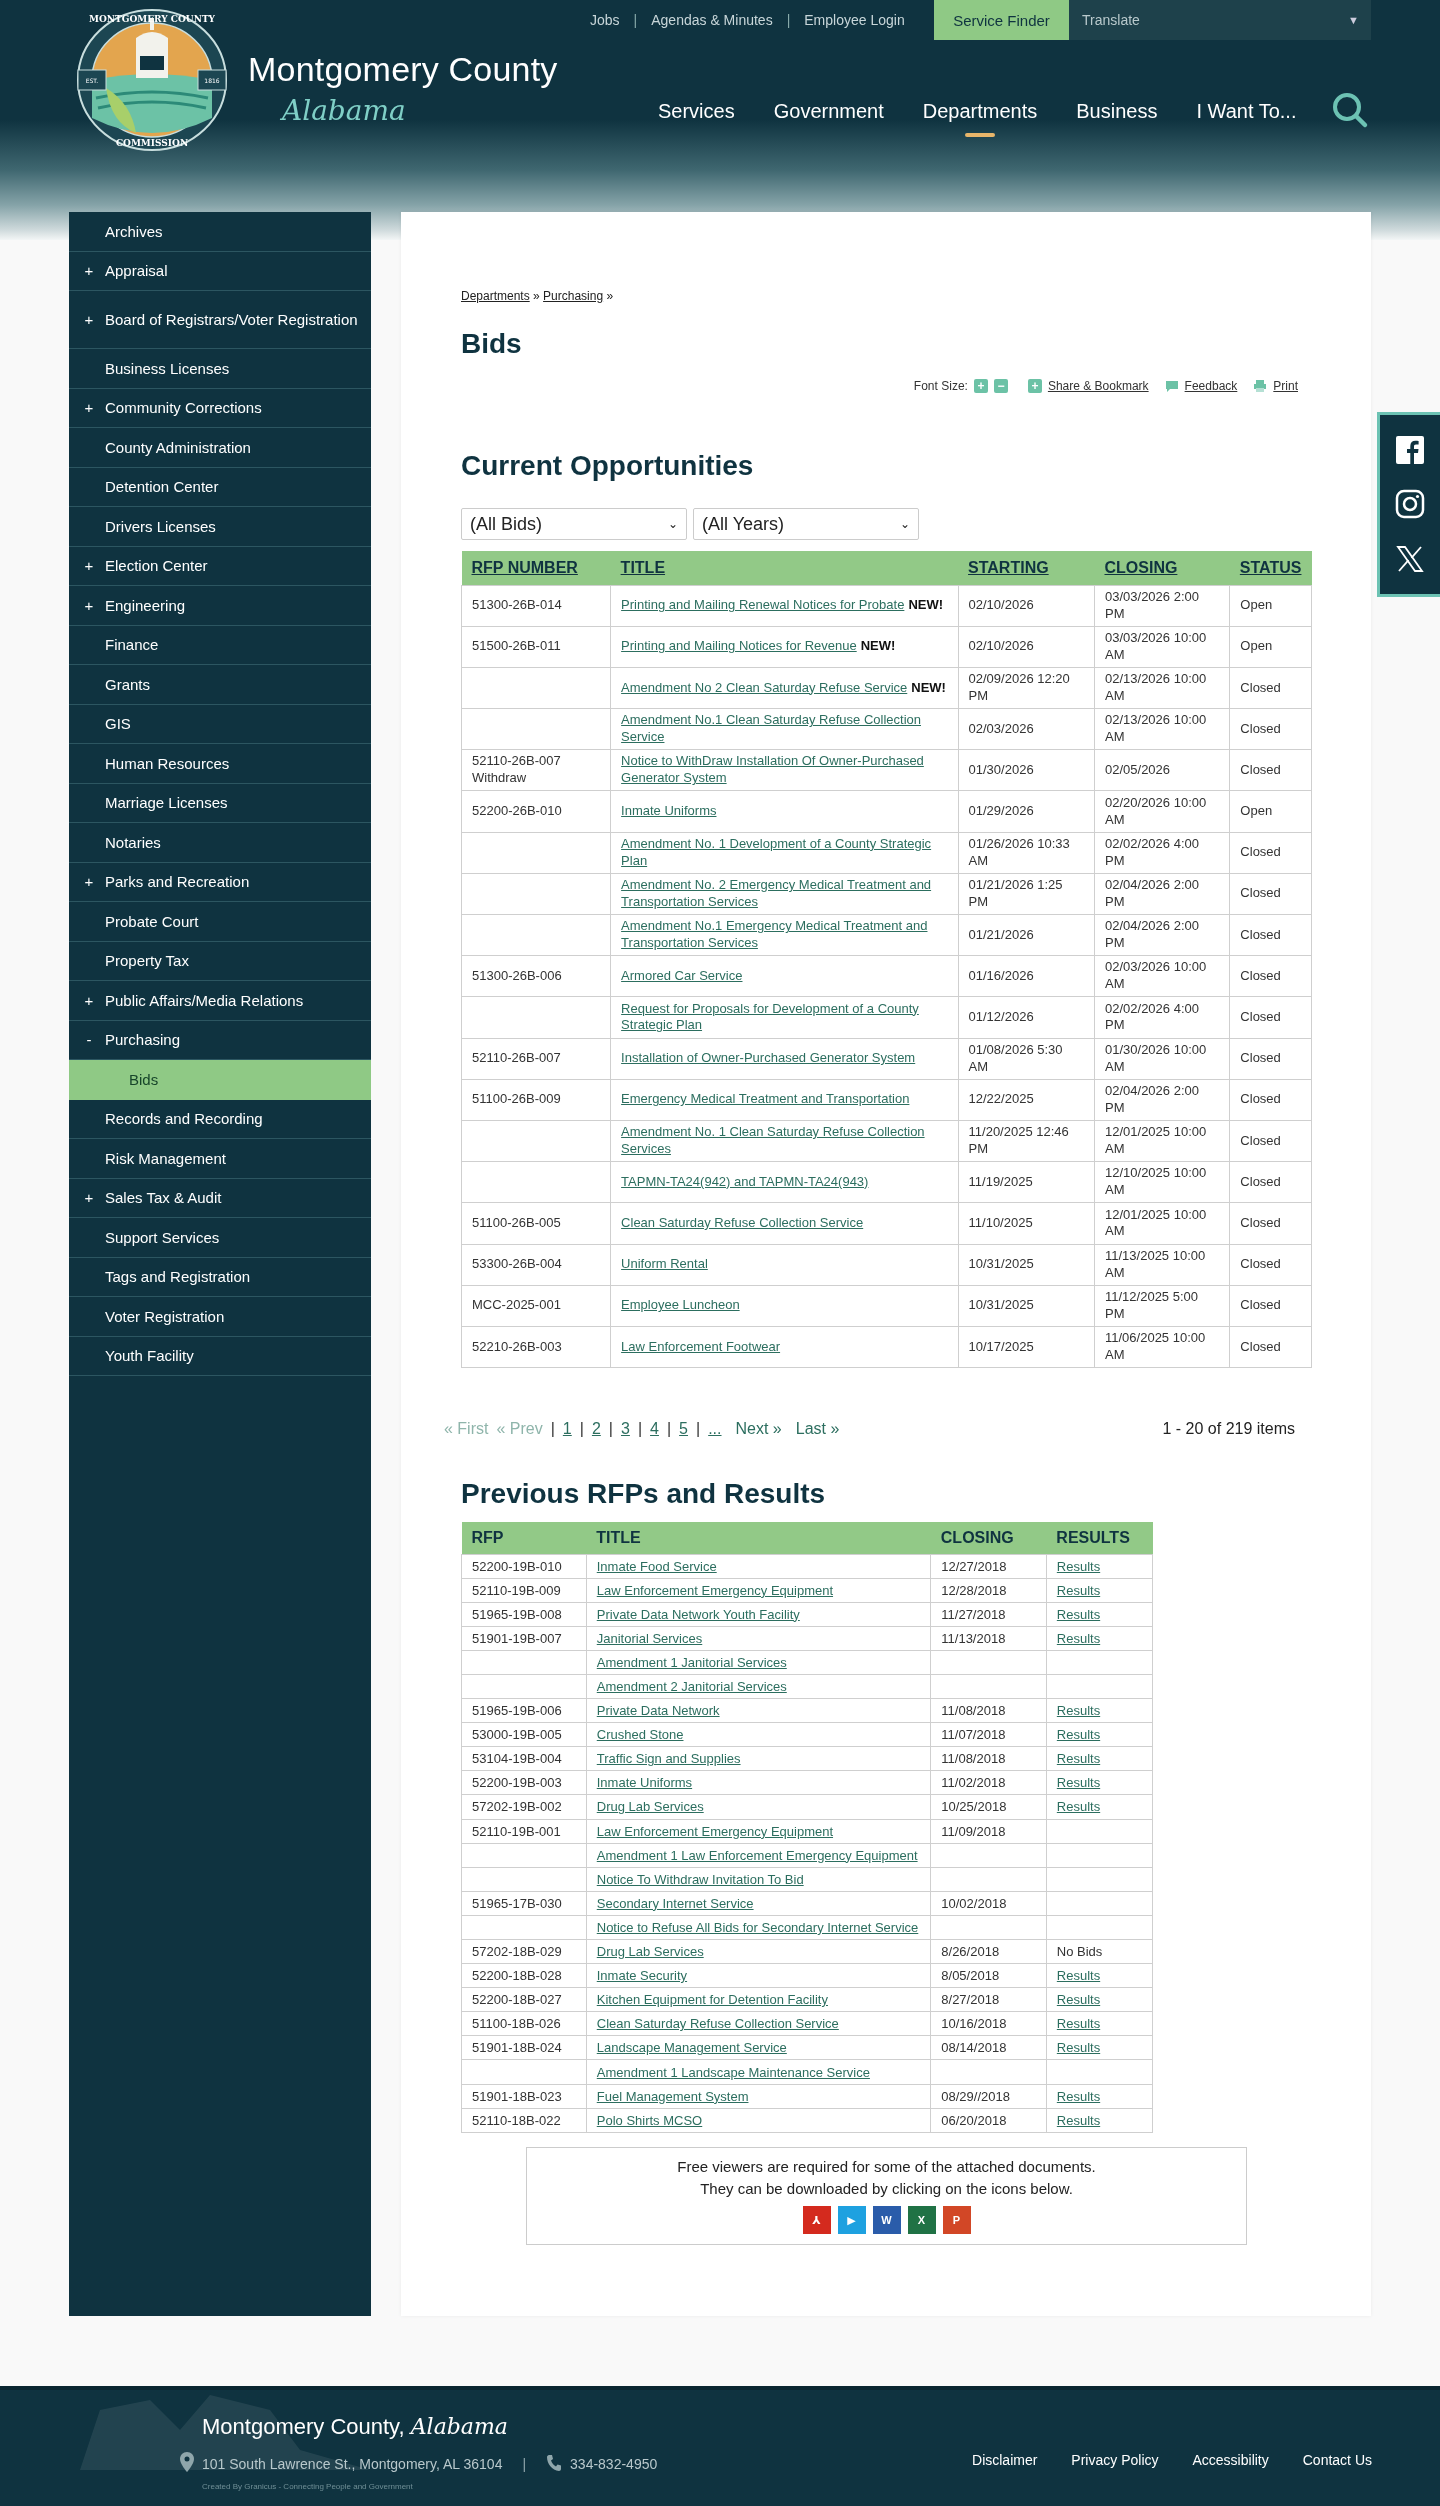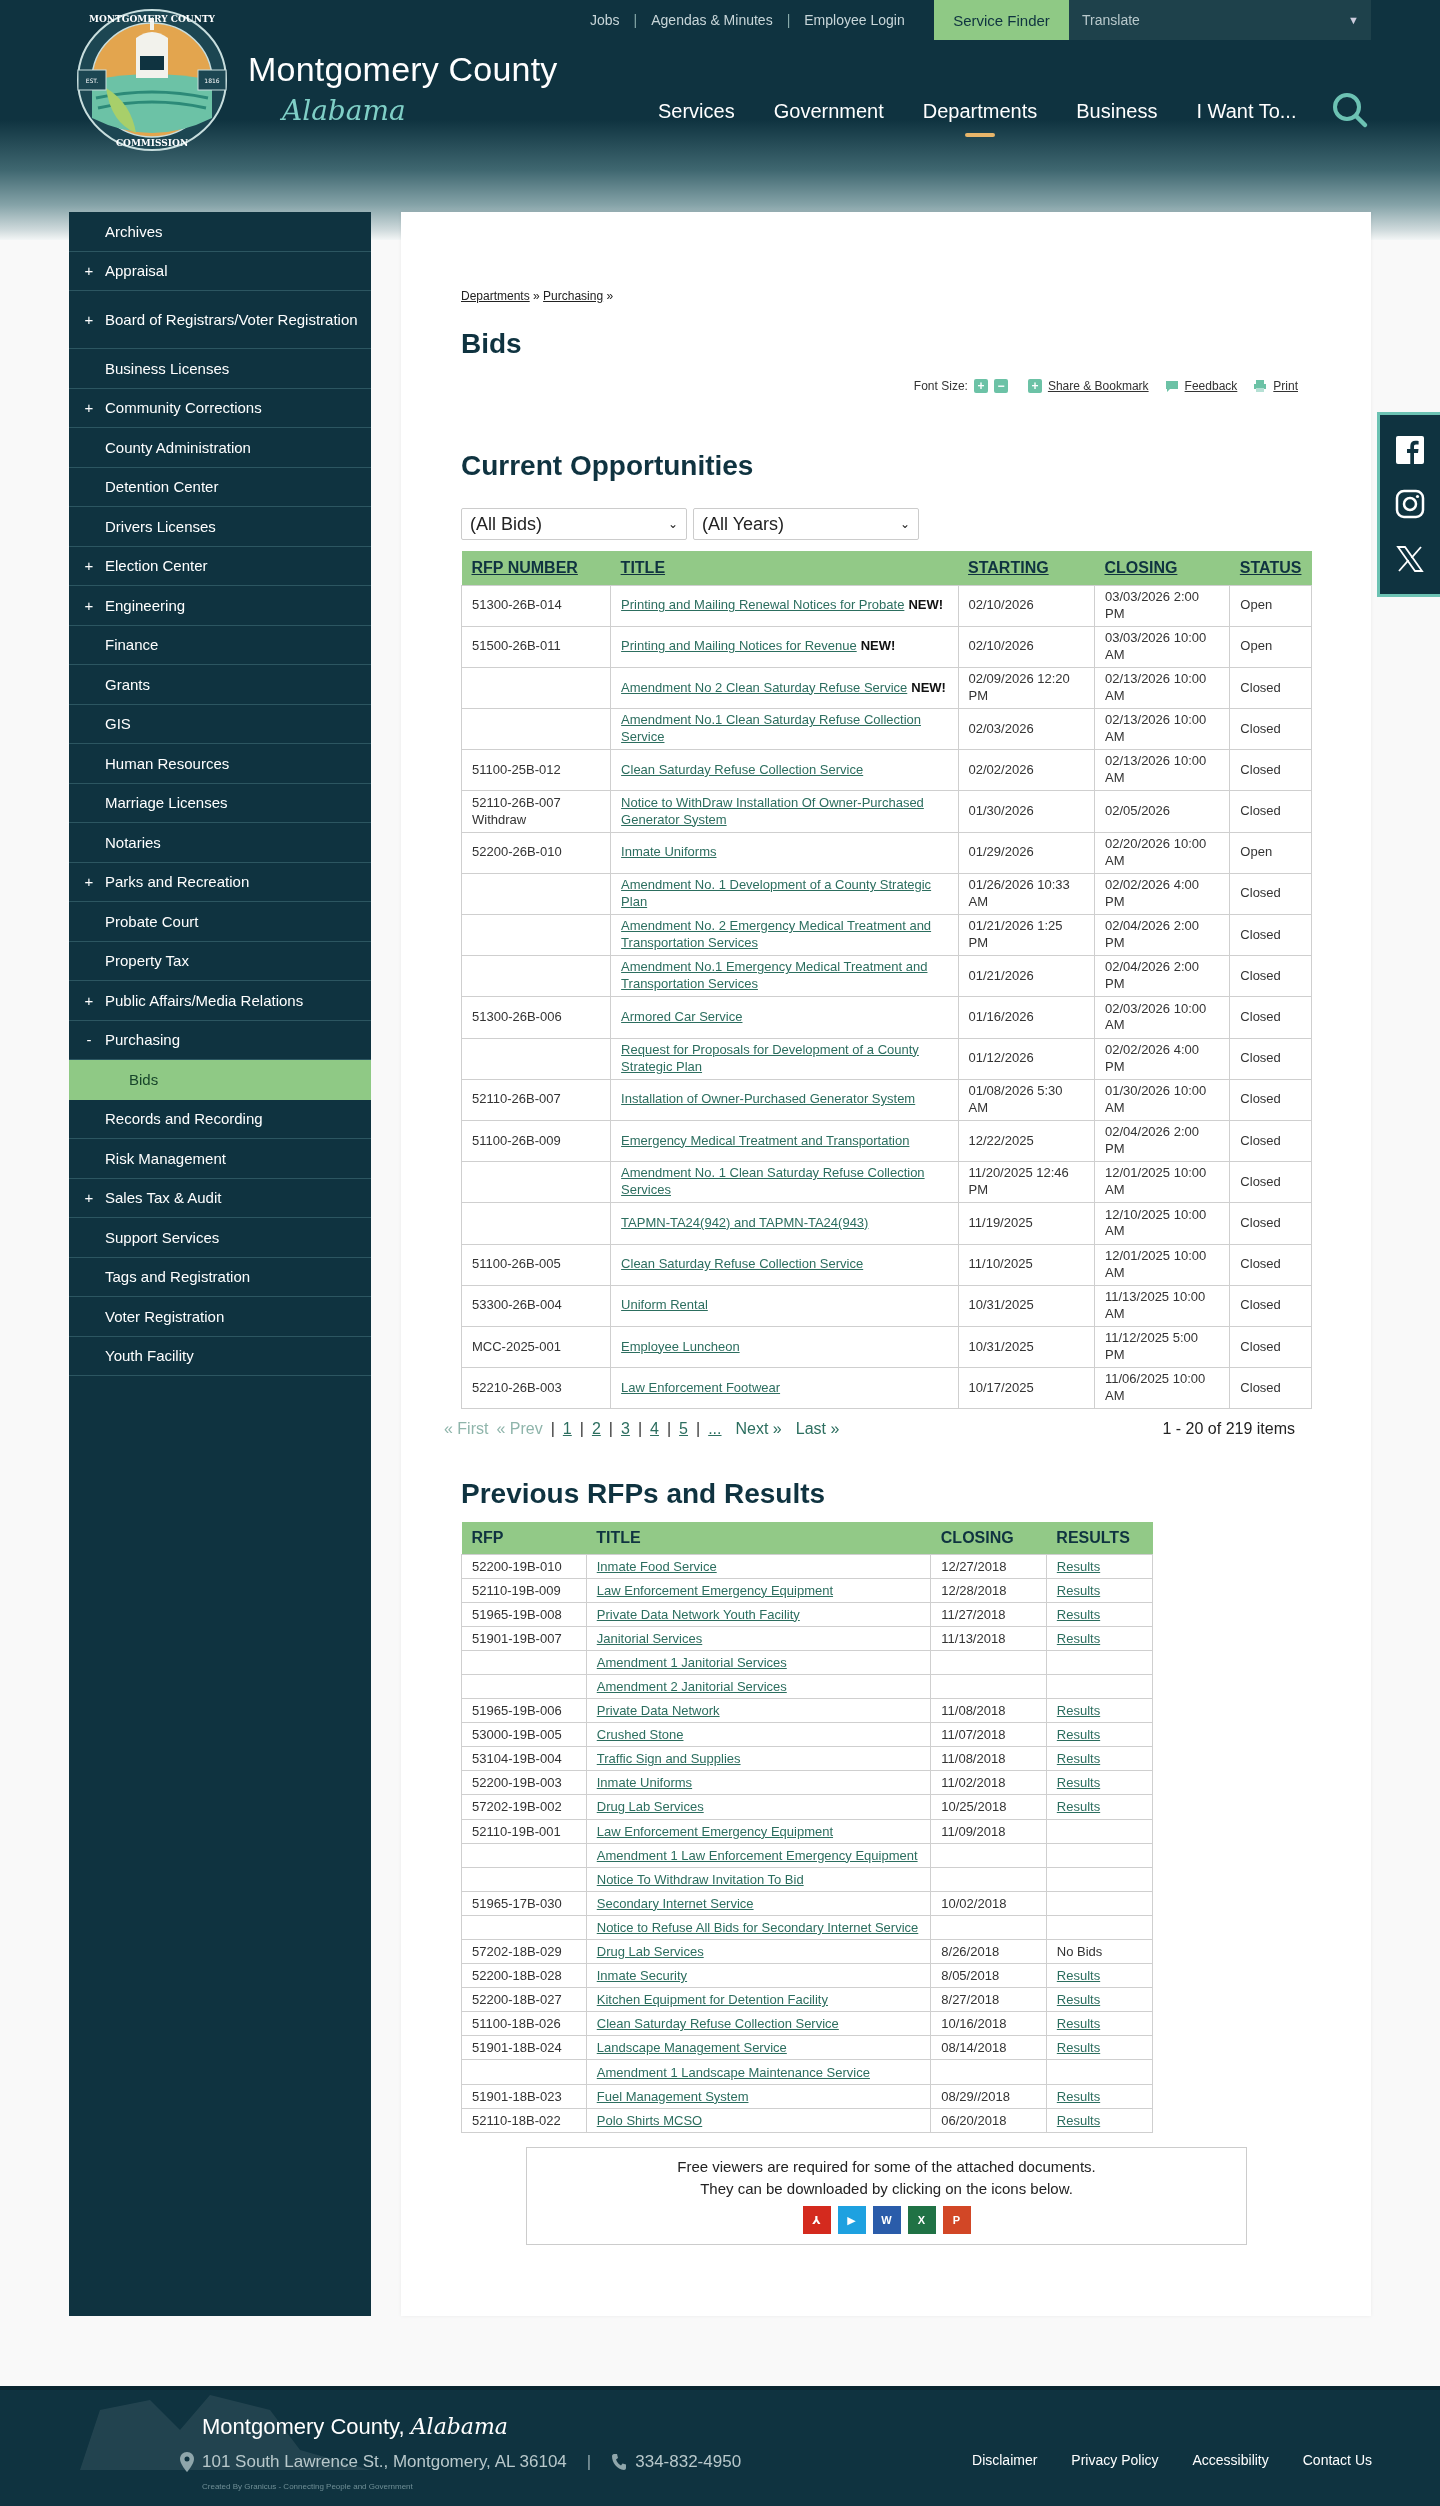--- a/index.html
+++ b/index.html
@@ -139,21 +139,21 @@
     display: flex; flex-direction: column; align-items: center; justify-content: space-around; padding: 8px 0;
   }
 
   
   .footer {
     position: absolute; left: 0; top: 2386px; width: 1440px; height: 120px; background: #0f3340;
     border-top: 4px solid #0a2630;
   }
   .footer .fname { position: absolute; left: 202px; top: 24px; color: #fff; font-size: 22px; }
   .footer .fname .script { font-family: "DejaVu Serif", serif; font-style: italic; font-weight: normal; }
-  .footer .addr { position: absolute; left: 180px; top: 62px; color: #b8c8cb; font-size: 17px; display: flex; align-items: center; gap: 8px; }
+  .footer .addr { position: absolute; left: 180px; top: 62px; color: #b8c8cb; font-size: 14px; display: flex; align-items: flex-end; gap: 8px; }
   .footer .credit { position: absolute; left: 202px; top: 92px; color: #6f8e95; font-size: 8px; }
   .footer .flinks { position: absolute; right: 68px; top: 62px; display: flex; gap: 34px; color: #fff; font-size: 14px; }
   .footer .flinks a { text-decoration: none; }
   .footer-watermark { position: absolute; left: 70px; top: 0; width: 300px; height: 80px; opacity: 0.08; }
 </style>
 </head>
 <body>
 
 <div class="header">
   <svg class="logo-seal" viewBox="0 0 152 144">
@@ -401,27 +401,20 @@
           <td>Closed</td>
         </tr>
         <tr>
           <td></td>
           <td><a>Amendment No.1 Clean Saturday Refuse Collection Service</a></td>
           <td>02/03/2026</td>
           <td>02/13/2026 10:00 AM</td>
           <td>Closed</td>
         </tr>
         <tr>
-          <td>51100-25B-012</td>
-          <td><a>Clean Saturday Refuse Collection Service</a></td>
-          <td>02/02/2026</td>
-          <td>02/13/2026 10:00 AM</td>
-          <td>Closed</td>
-        </tr>
-        <tr>
           <td>52110-26B-007 Withdraw</td>
           <td><a>Notice to WithDraw Installation Of Owner-Purchased Generator System</a></td>
           <td>01/30/2026</td>
           <td>02/05/2026</td>
           <td>Closed</td>
         </tr>
         <tr>
           <td>52200-26B-010</td>
           <td><a>Inmate Uniforms</a></td>
           <td>01/29/2026</td>

